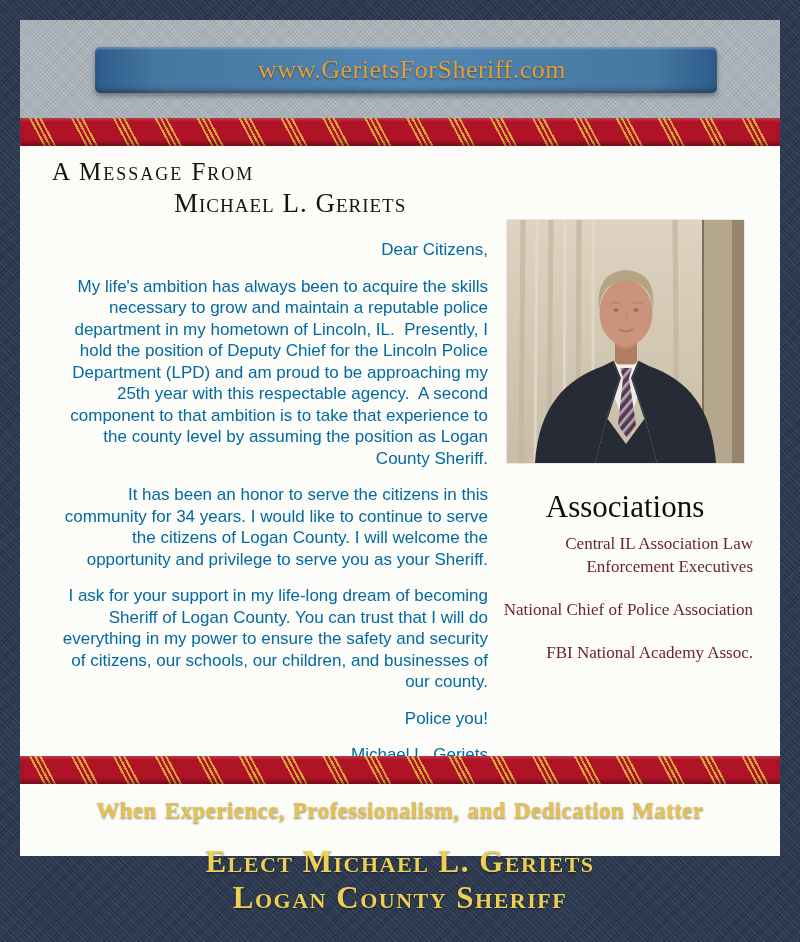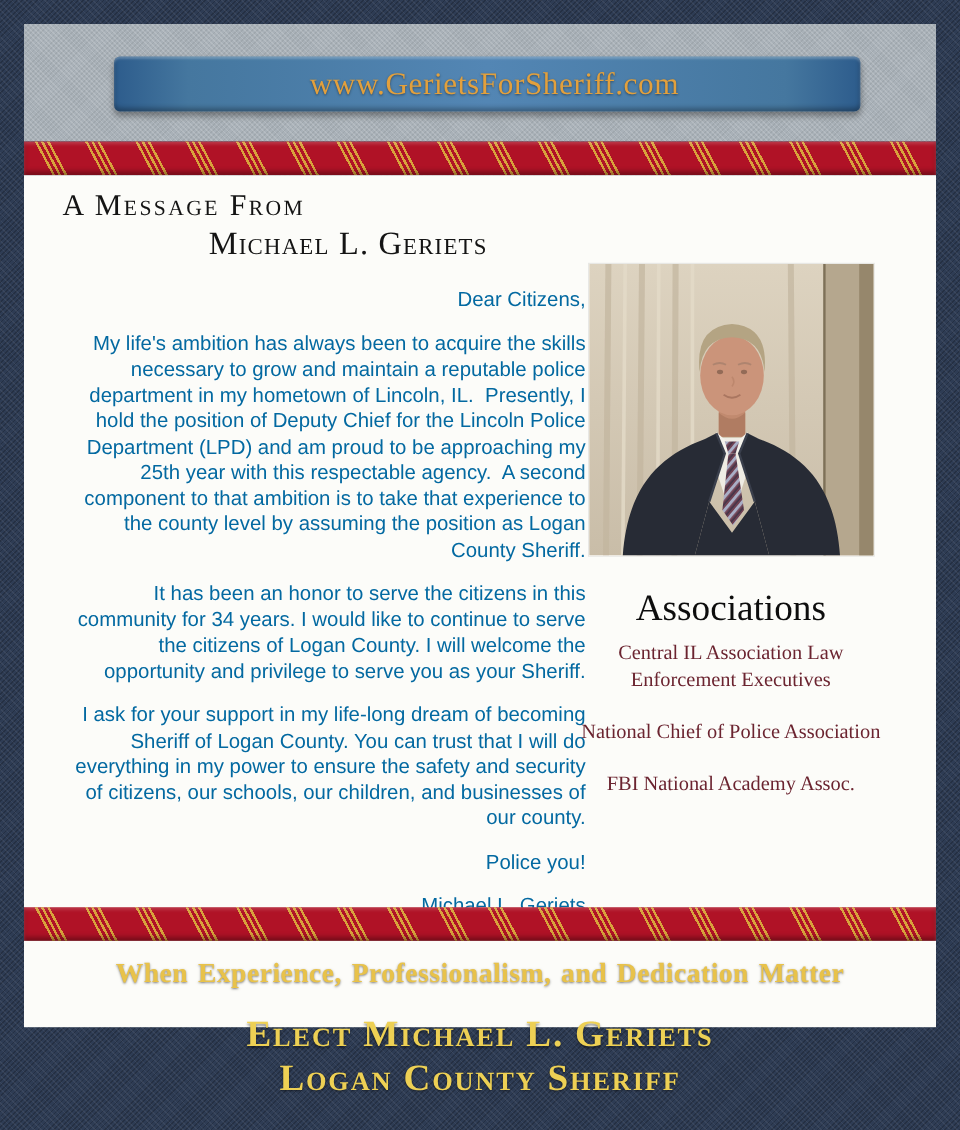--- a/index.html
+++ b/index.html
@@ -77,31 +77,32 @@
   }
   .letter p {
     margin: 0 0 15px 0; font-size: 17px; line-height: 21.5px; color: #0369a1;
     white-space: pre-wrap;
     text-align: right;
   }
   .letter .salutation { margin-top: 20px; }
   .letter .closing { margin-top: 4px; }
   .letter .signature { margin-top: 10px; }
 
-  .sidebar { position: absolute; left: 454px; top: 74px; width: 270px; text-align: center; }
+  .sidebar { position: absolute; left: 470px; top: 74px; width: 270px; text-align: center; }
   .photo { width: 237px; height: 243px; margin: 0 auto; box-shadow: 0 0 0 1px rgba(0,0,0,0.08); }
   .photo svg { display: block; }
   .sidebar h3 {
     margin: 26px 0 8px 0; font-family: "Liberation Serif", serif; font-weight: 500;
     font-size: 31px; color: #0d0d0d;
   }
   .assoc {
     width: 256px; margin: 0 auto 20px auto;
     font-family: "Liberation Serif", serif; font-size: 17px; line-height: 1.35;
     color: #6b2430;
+    text-align: right;
   }
 
   
   .footer {
     position: absolute; left: 20px; top: 784px; width: 760px; height: 138px;
     text-align: center; font-family: "Liberation Serif", serif; font-weight: bold;
   }
   .footer .tagline {
     margin-top: 14px; font-size: 23px; letter-spacing: 0.4px; word-spacing: 2px;
     color: #e8c24a; text-shadow: 0 1px 2px rgba(0,0,0,0.5);

